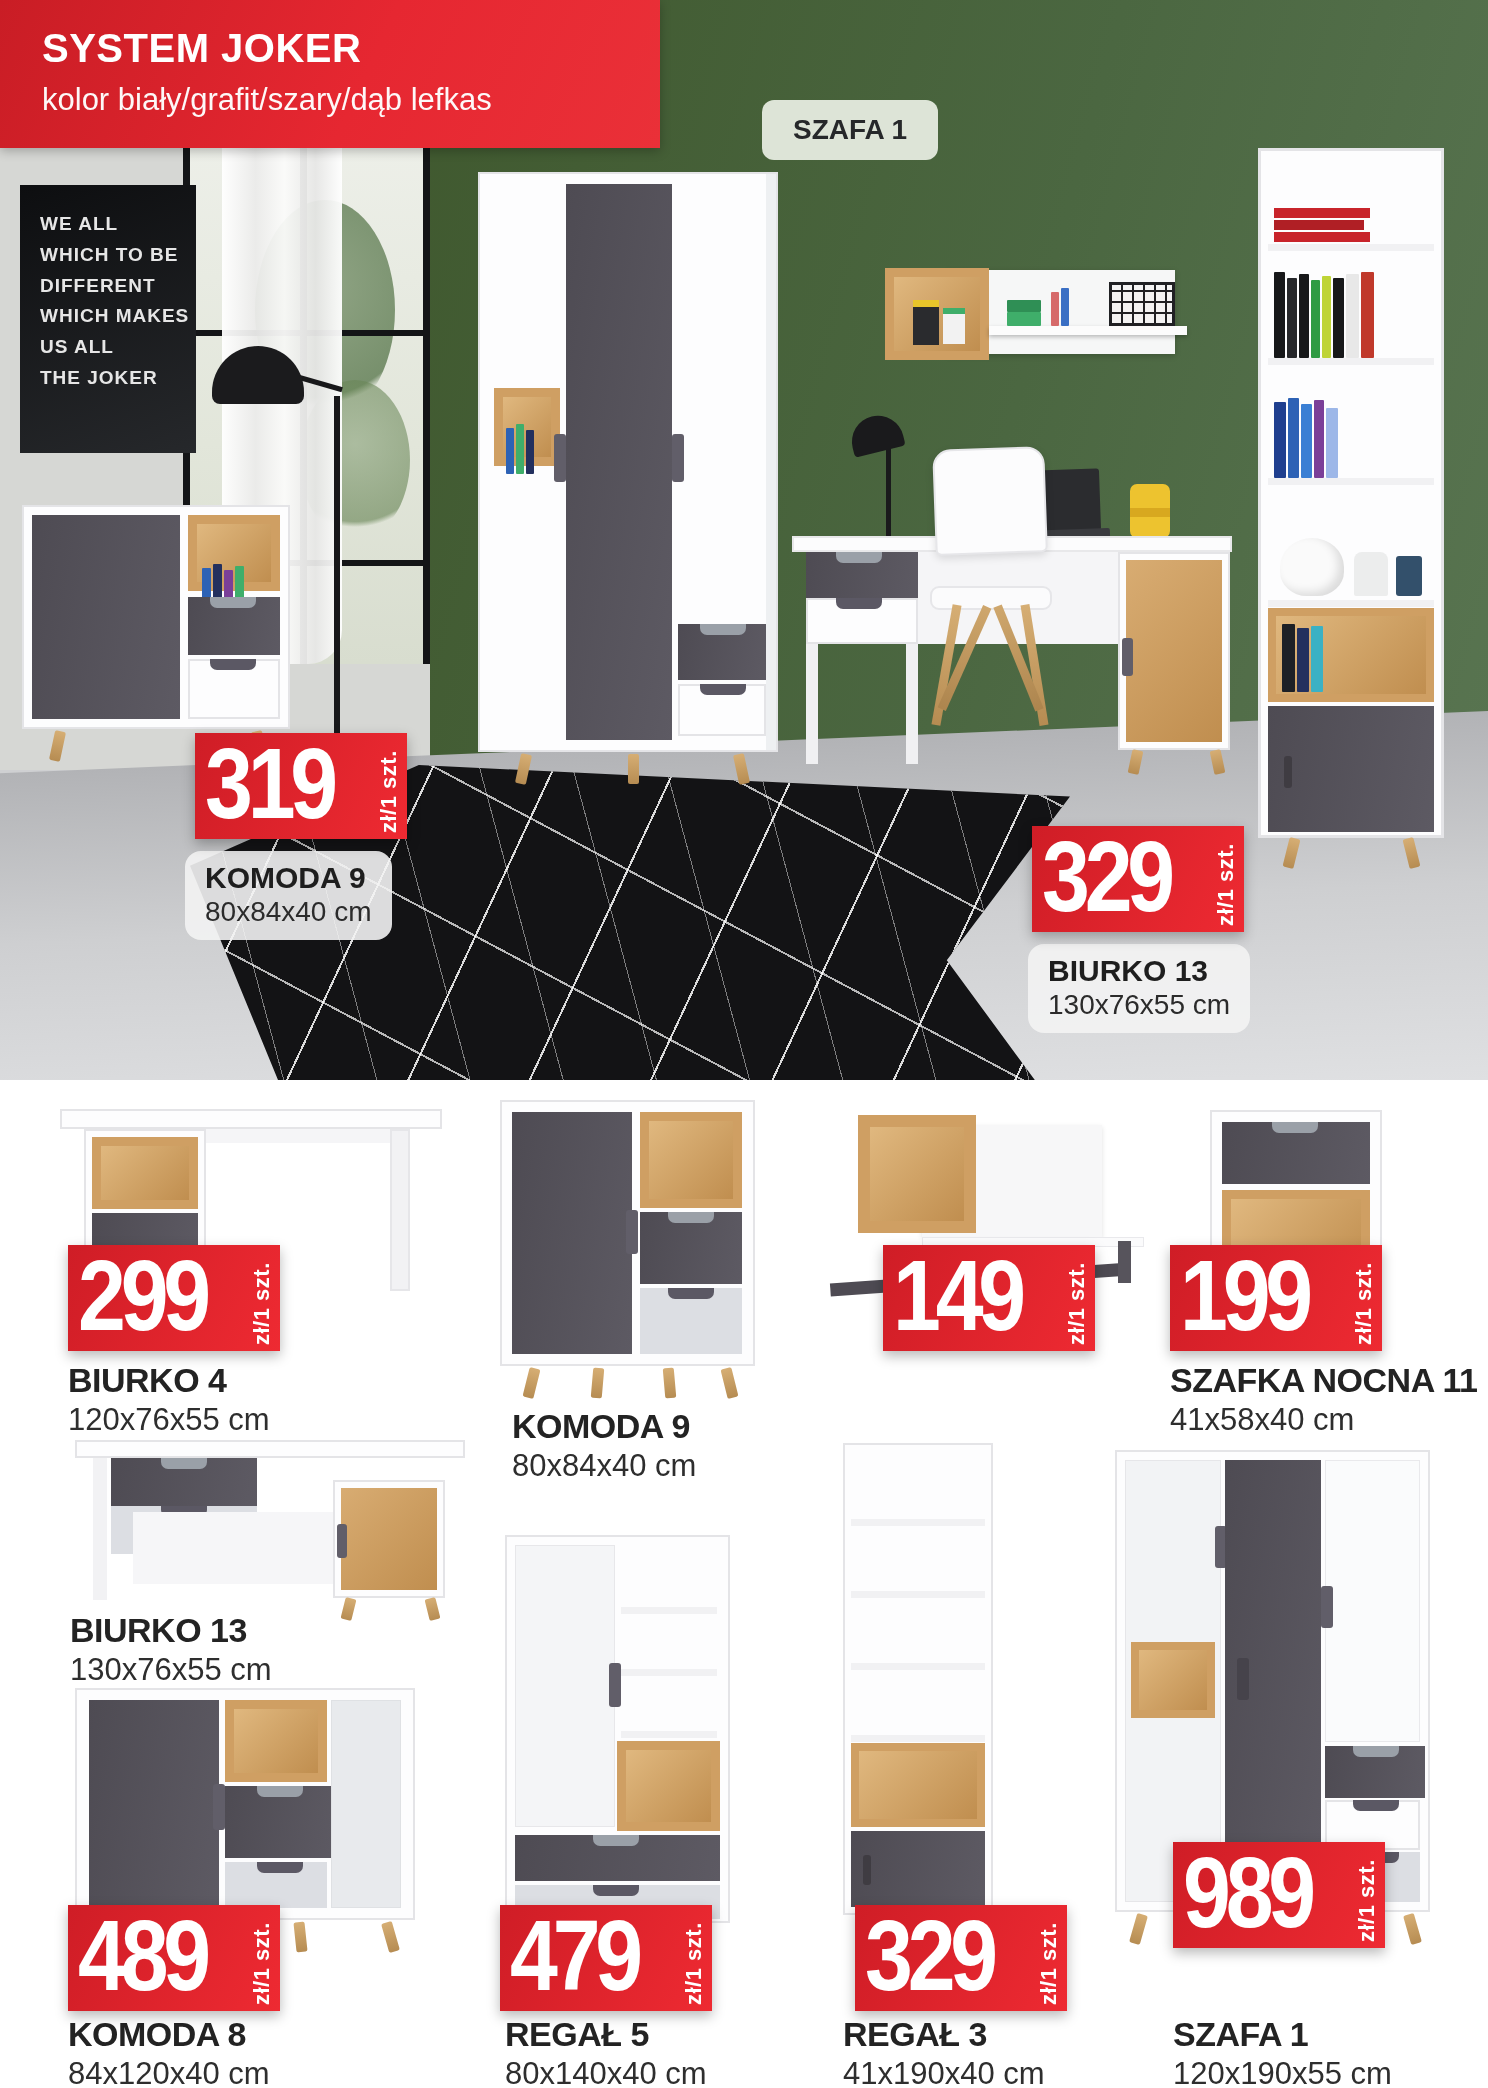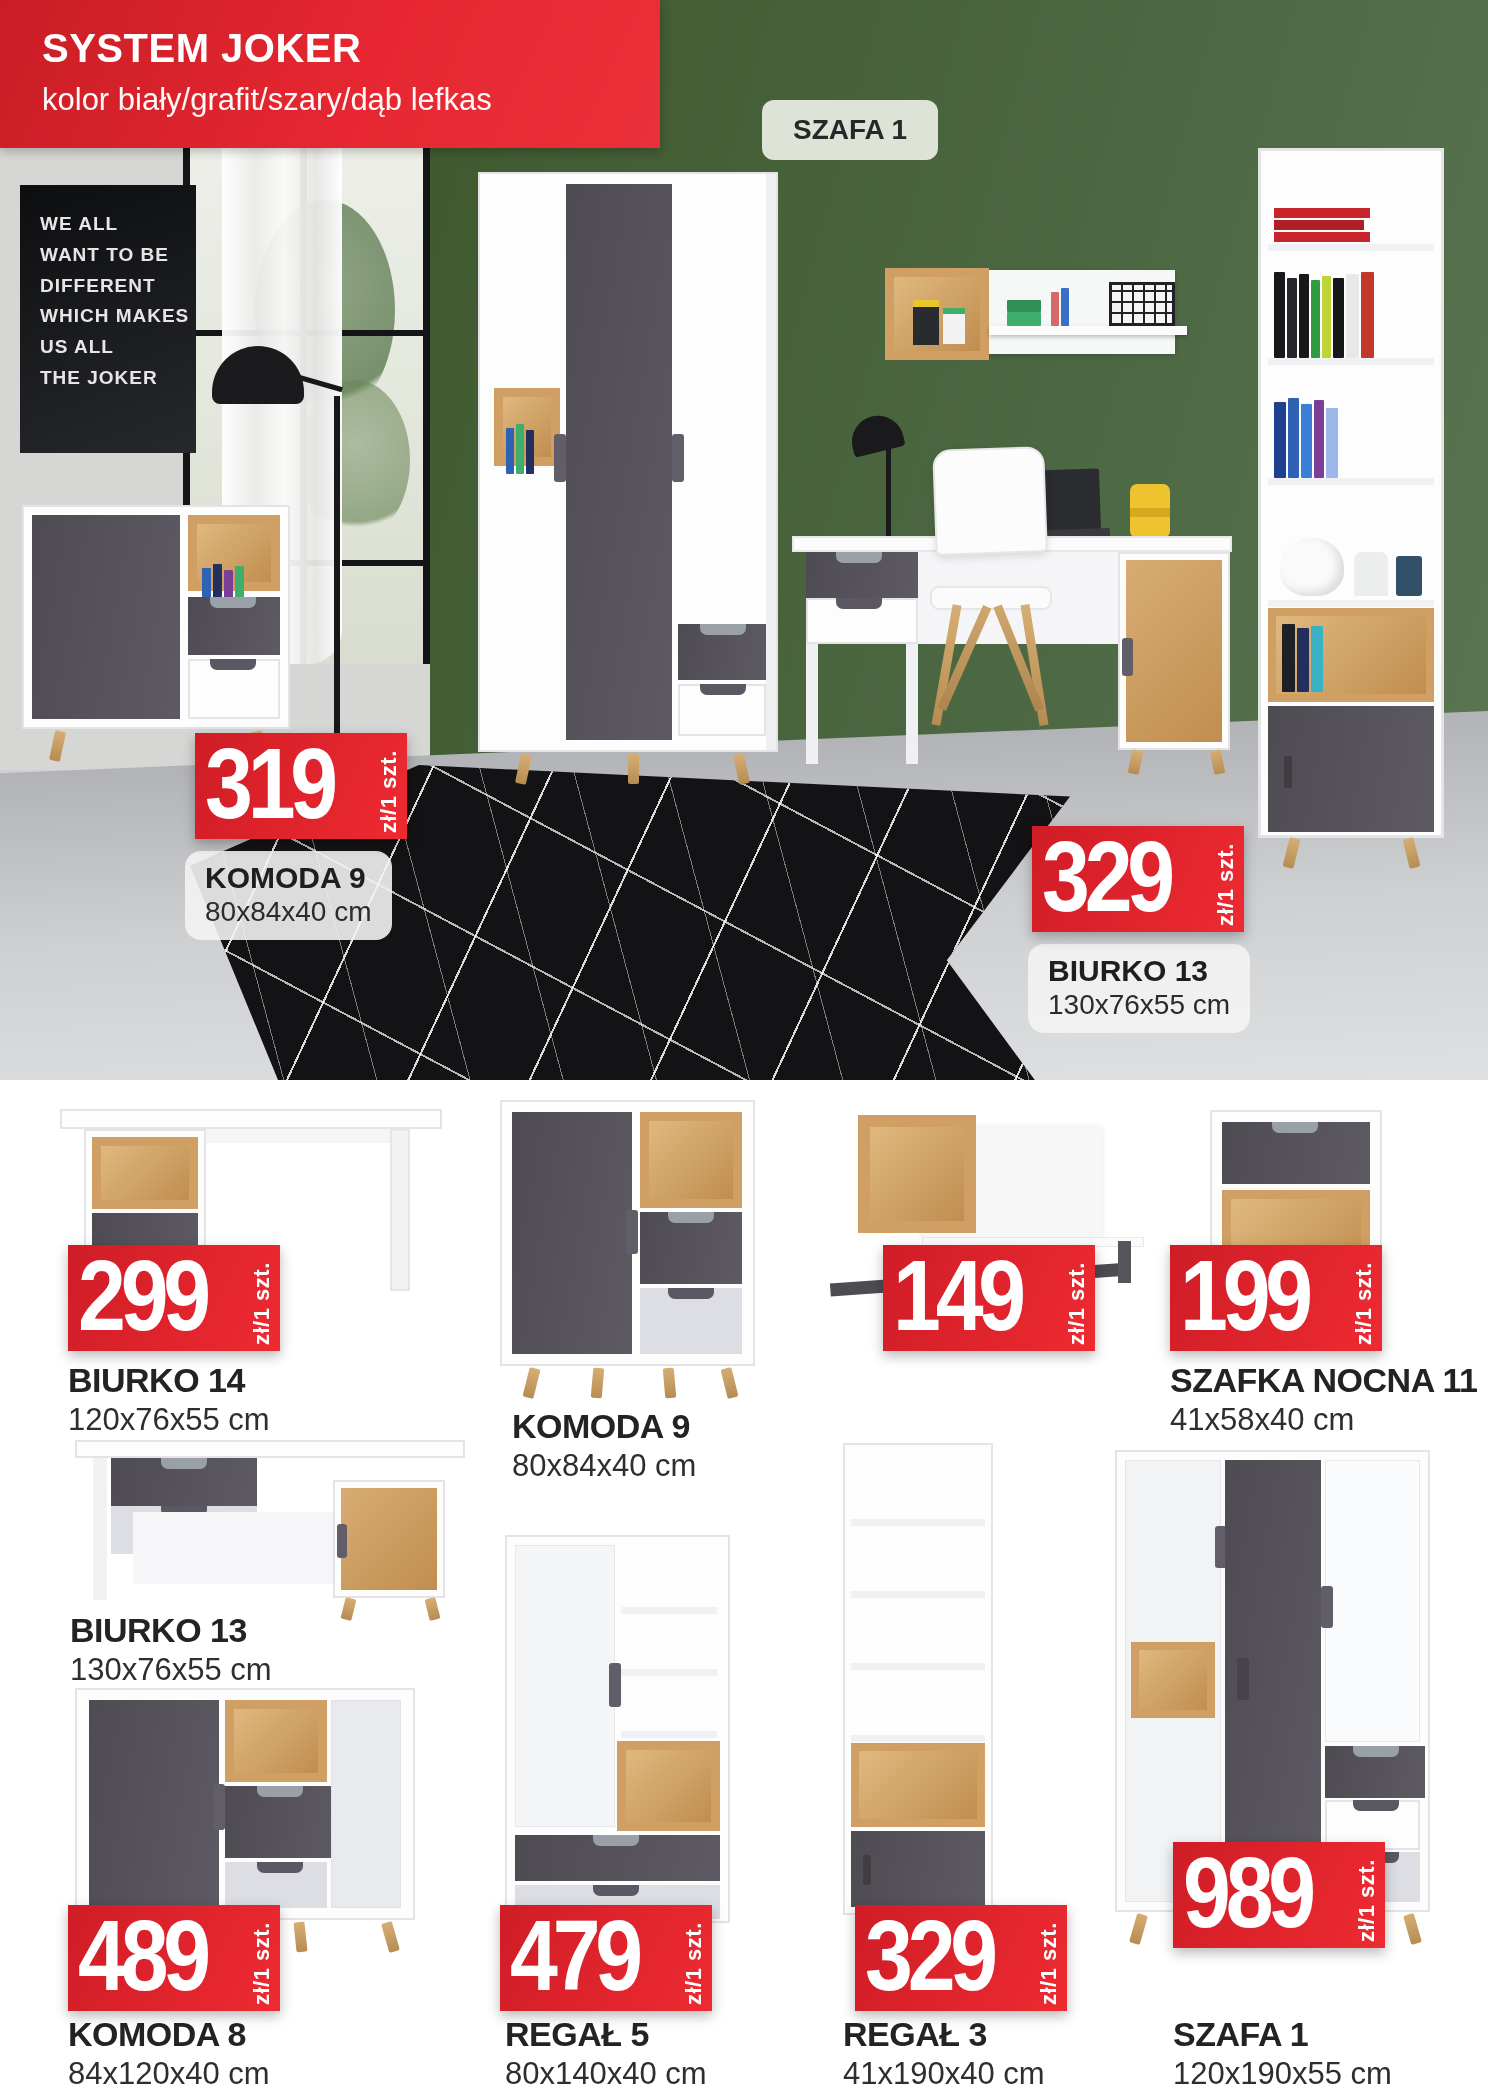--- a/index.html
+++ b/index.html
@@ -81,21 +81,21 @@
     <div class="abs" style="left:423px;top:112px;width:7px;height:552px;background:#141517"></div>
     <div class="abs" style="left:183px;top:112px;width:247px;height:7px;background:#141517"></div>
     <div class="abs" style="left:183px;top:330px;width:247px;height:6px;background:#141517"></div>
     <div class="abs" style="left:183px;top:560px;width:247px;height:6px;background:#141517"></div>
 
     <div class="abs" style="left:222px;top:116px;width:120px;height:548px;opacity:.95;border-radius:0 0 34px 12px;
                 background:linear-gradient(90deg,#ffffff 0%,#ebebea 28%,#fbfbfa 52%,#e7e7e6 78%,#ffffff 100%)"></div>
 
     <div class="poster">
       <span class="pl">WE ALL</span>
-      <span class="pl">WANT TO BE</span>
+      <span class="pl">WHICH TO BE</span>
       <span class="pl">DIFFERENT</span>
       <span class="pl">WHICH MAKES</span>
       <span class="pl">US ALL</span>
       <span class="pl">THE JOKER</span>
     </div>
 
     <div class="abs" style="left:-20px;top:742px;width:1540px;height:380px;transform:rotate(-2.4deg);
                 background:linear-gradient(#b2b3b6 0%,#cecfd1 45%,#e0e1e3 100%)"></div>
 
     <div class="abs" style="left:190px;top:765px;width:880px;height:315px;
@@ -259,21 +259,21 @@
     <div class="part oakN" style="left:32px;top:42px;width:106px;height:72px"></div>
     <div class="part grf" style="left:32px;top:118px;width:106px;height:70px"></div>
     <div class="part" style="left:330px;top:34px;width:20px;height:162px;background:#f2f2f4;border:2px solid #e6e6e9;box-sizing:border-box"></div>
     <div class="part" style="left:146px;top:34px;width:184px;height:14px;background:#f5f5f7"></div>
   </div>
   <div class="badge" style="left:68px;top:1245px">
     <span class="num">299</span>
     <span class="unit">zł/1 szt.</span>
   </div>
   <div class="plabel" style="left:68px;top:1362px">
-    <div class="pname">BIURKO 14</div>
+    <div class="pname">BIURKO 4</div>
     <div class="pdims">120x76x55 cm</div>
   </div>
 
   <div class="abs" style="left:500px;top:1100px;width:255px;height:300px">
     <div class="part wht" style="left:0;top:0;width:255px;height:266px"></div>
     <div class="part grf" style="left:12px;top:12px;width:120px;height:242px"></div>
     <span class="tab" style="left:126px;top:110px;width:12px;height:44px"></span>
     <div class="part oakN" style="left:140px;top:12px;width:102px;height:96px"></div>
     <div class="part grf" style="left:140px;top:112px;width:102px;height:72px"></div>
     <span class="notchL" style="left:168px;top:112px"></span>

